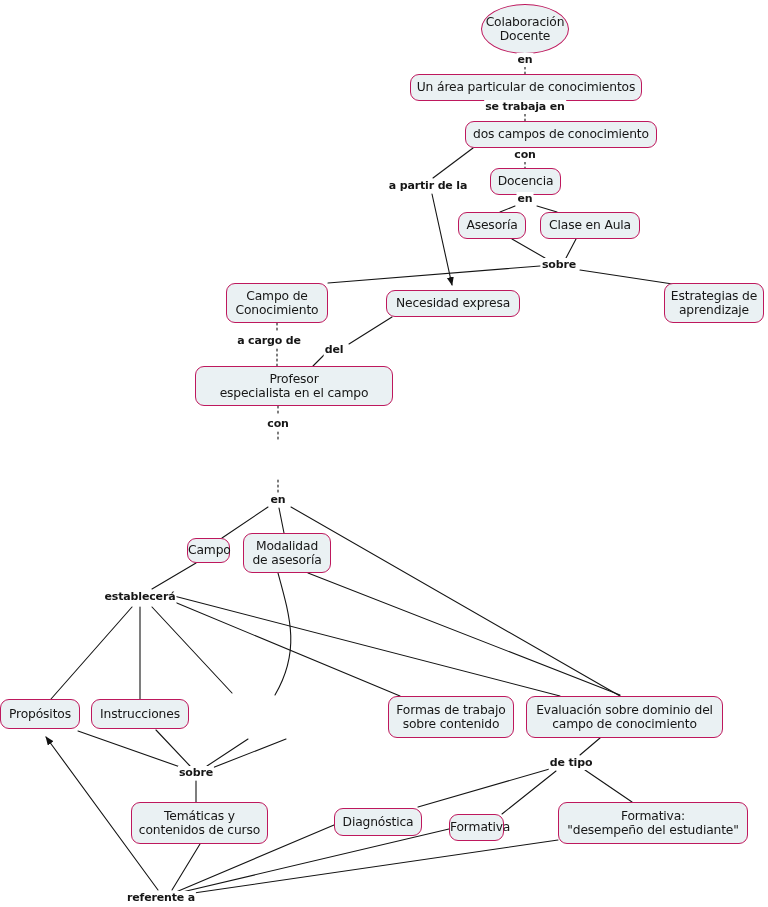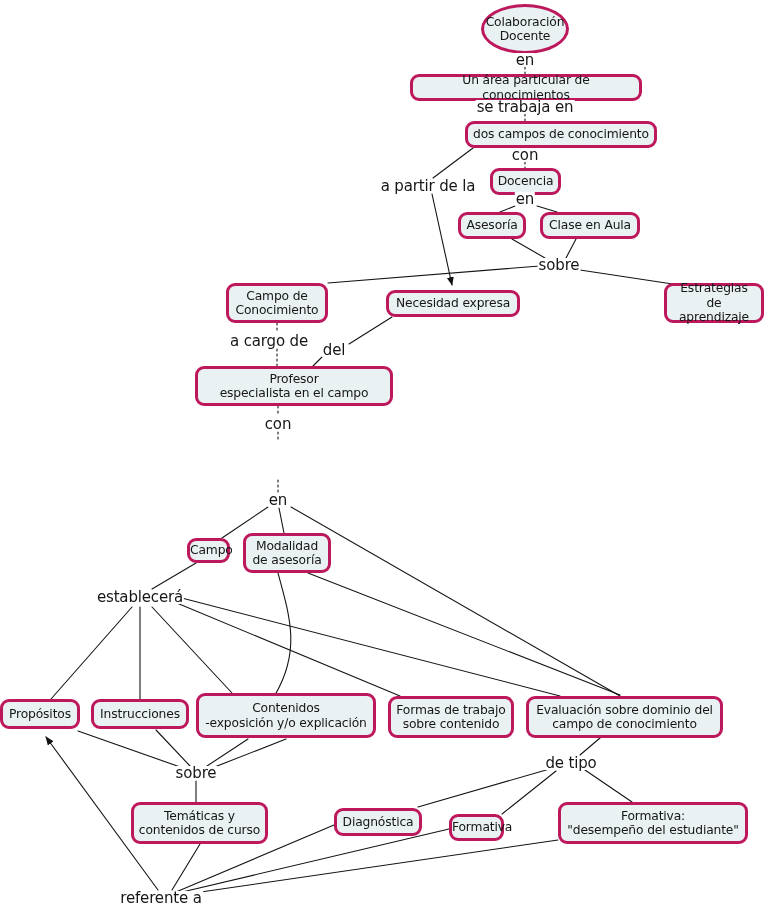--- a/index.html
+++ b/index.html
@@ -21,21 +21,21 @@
     position: absolute;
     left: 0;
     top: 0;
     width: 768px;
     height: 907px;
   }
   .node {
     position: absolute;
     box-sizing: border-box;
     background: #eaf1f3;
-    border: 3px solid #be185d;
+    border: 1px solid #be185d;
     border-radius: 9px;
     display: flex;
     align-items: center;
     justify-content: center;
     text-align: center;
     color: #161616;
     font-size: 12.3px;
     line-height: 14.5px;
     letter-spacing: -0.15px;
     z-index: 3;
@@ -46,27 +46,28 @@
   .node .txt {
     display: block;
     width: 100%;
     white-space: pre-line;
     padding: 0 4px;
   }
   .linklabel {
     position: absolute;
     background: #ffffff;
     color: #161616;
-    font-size: 15px;
+    font-size: 11px;
     line-height: 14px;
     letter-spacing: -0.15px;
     white-space: nowrap;
     text-align: left;
     z-index: 4;
     padding: 0 1px;
+    font-weight: bold;
   }
 </style>
 </head>
 <body>
 
 <div id="canvas">
 
   <svg id="edges" viewBox="0 0 768 907" xmlns="http://www.w3.org/2000/svg">
     <defs>
       <marker id="arrowhead" markerWidth="9" markerHeight="9" refX="7.2" refY="3.2" orient="auto" markerUnits="strokeWidth">
@@ -185,24 +186,20 @@
   </div>
   <div class="node" style="left:243px;top:533px;width:88px;height:40px;">
     <span class="txt">Modalidad
 de asesoría</span>
   </div>
   <div class="node" style="left:0px;top:699px;width:80px;height:30px;justify-content:flex-end;">
     <span class="txt">Propósitos</span>
   </div>
   <div class="node" style="left:91px;top:699px;width:98px;height:30px;">
     <span class="txt">Instrucciones</span>
-  </div>
-  <div class="node" style="left:196px;top:693px;width:180px;height:45px;">
-    <span class="txt">Contenidos
--exposición y/o explicación</span>
   </div>
   <div class="node" style="left:388px;top:696px;width:126px;height:42px;">
     <span class="txt">Formas de trabajo
 sobre contenido</span>
   </div>
   <div class="node" style="left:526px;top:696px;width:197px;height:42px;">
     <span class="txt">Evaluación sobre dominio del
 campo de conocimiento</span>
   </div>
   <div class="node" style="left:131px;top:802px;width:137px;height:42px;justify-content:flex-end;">

